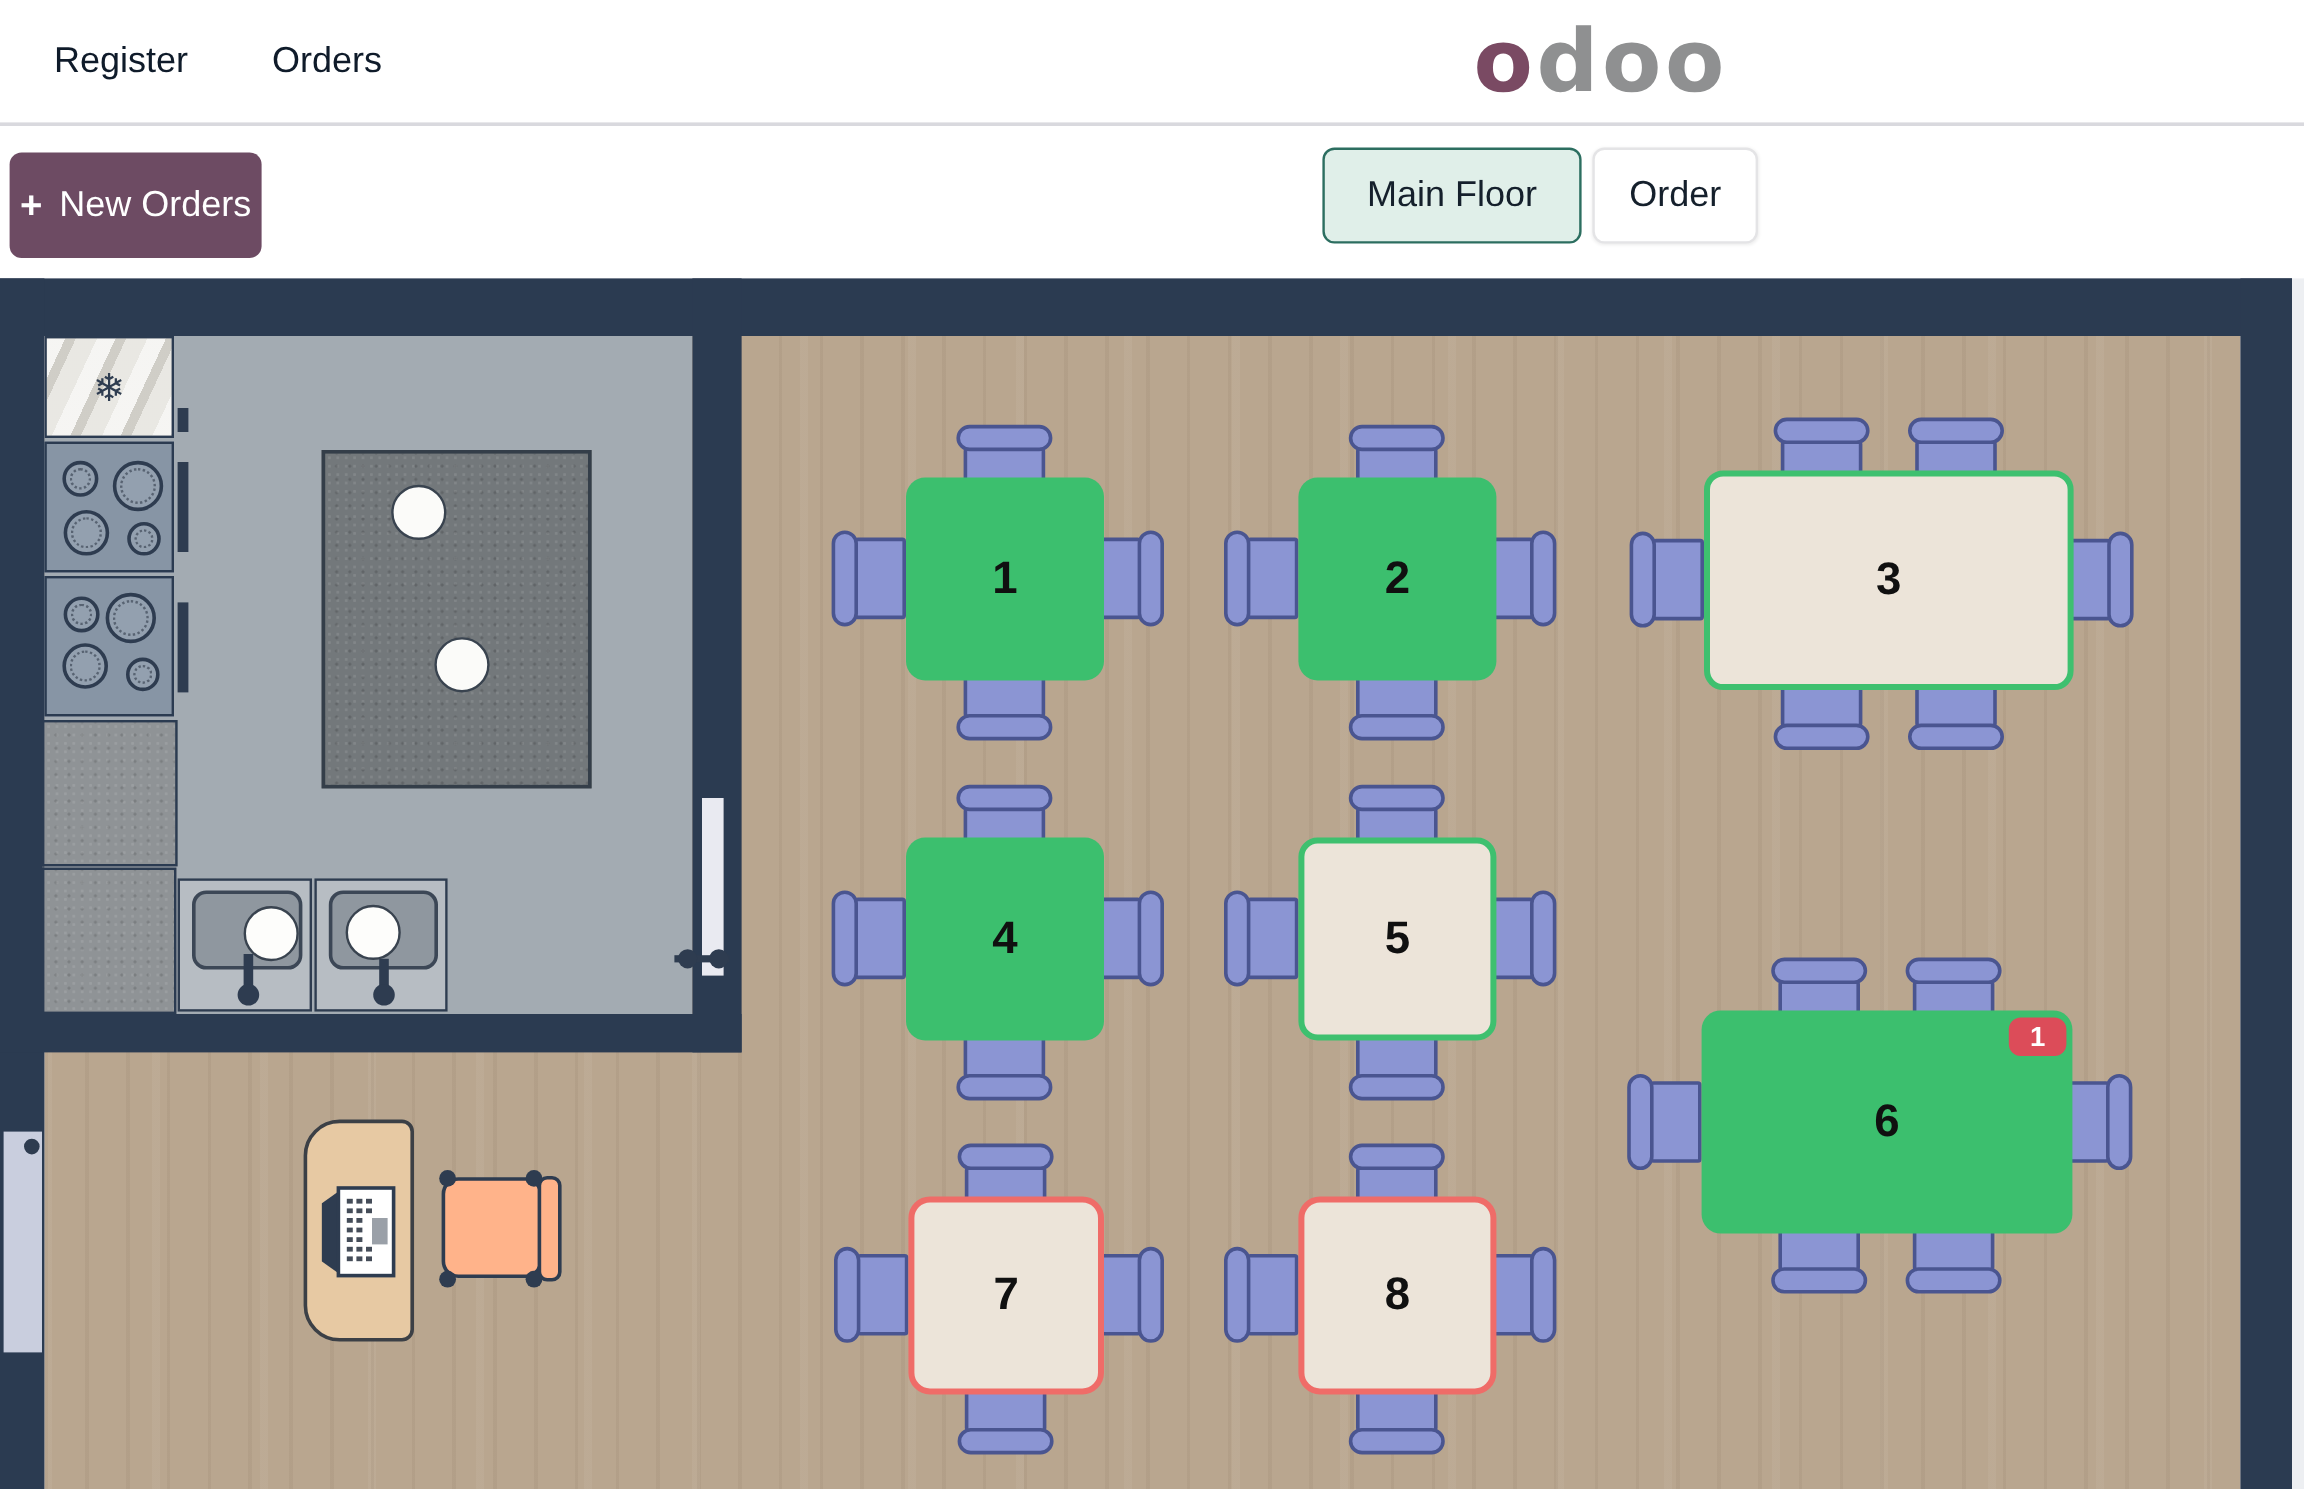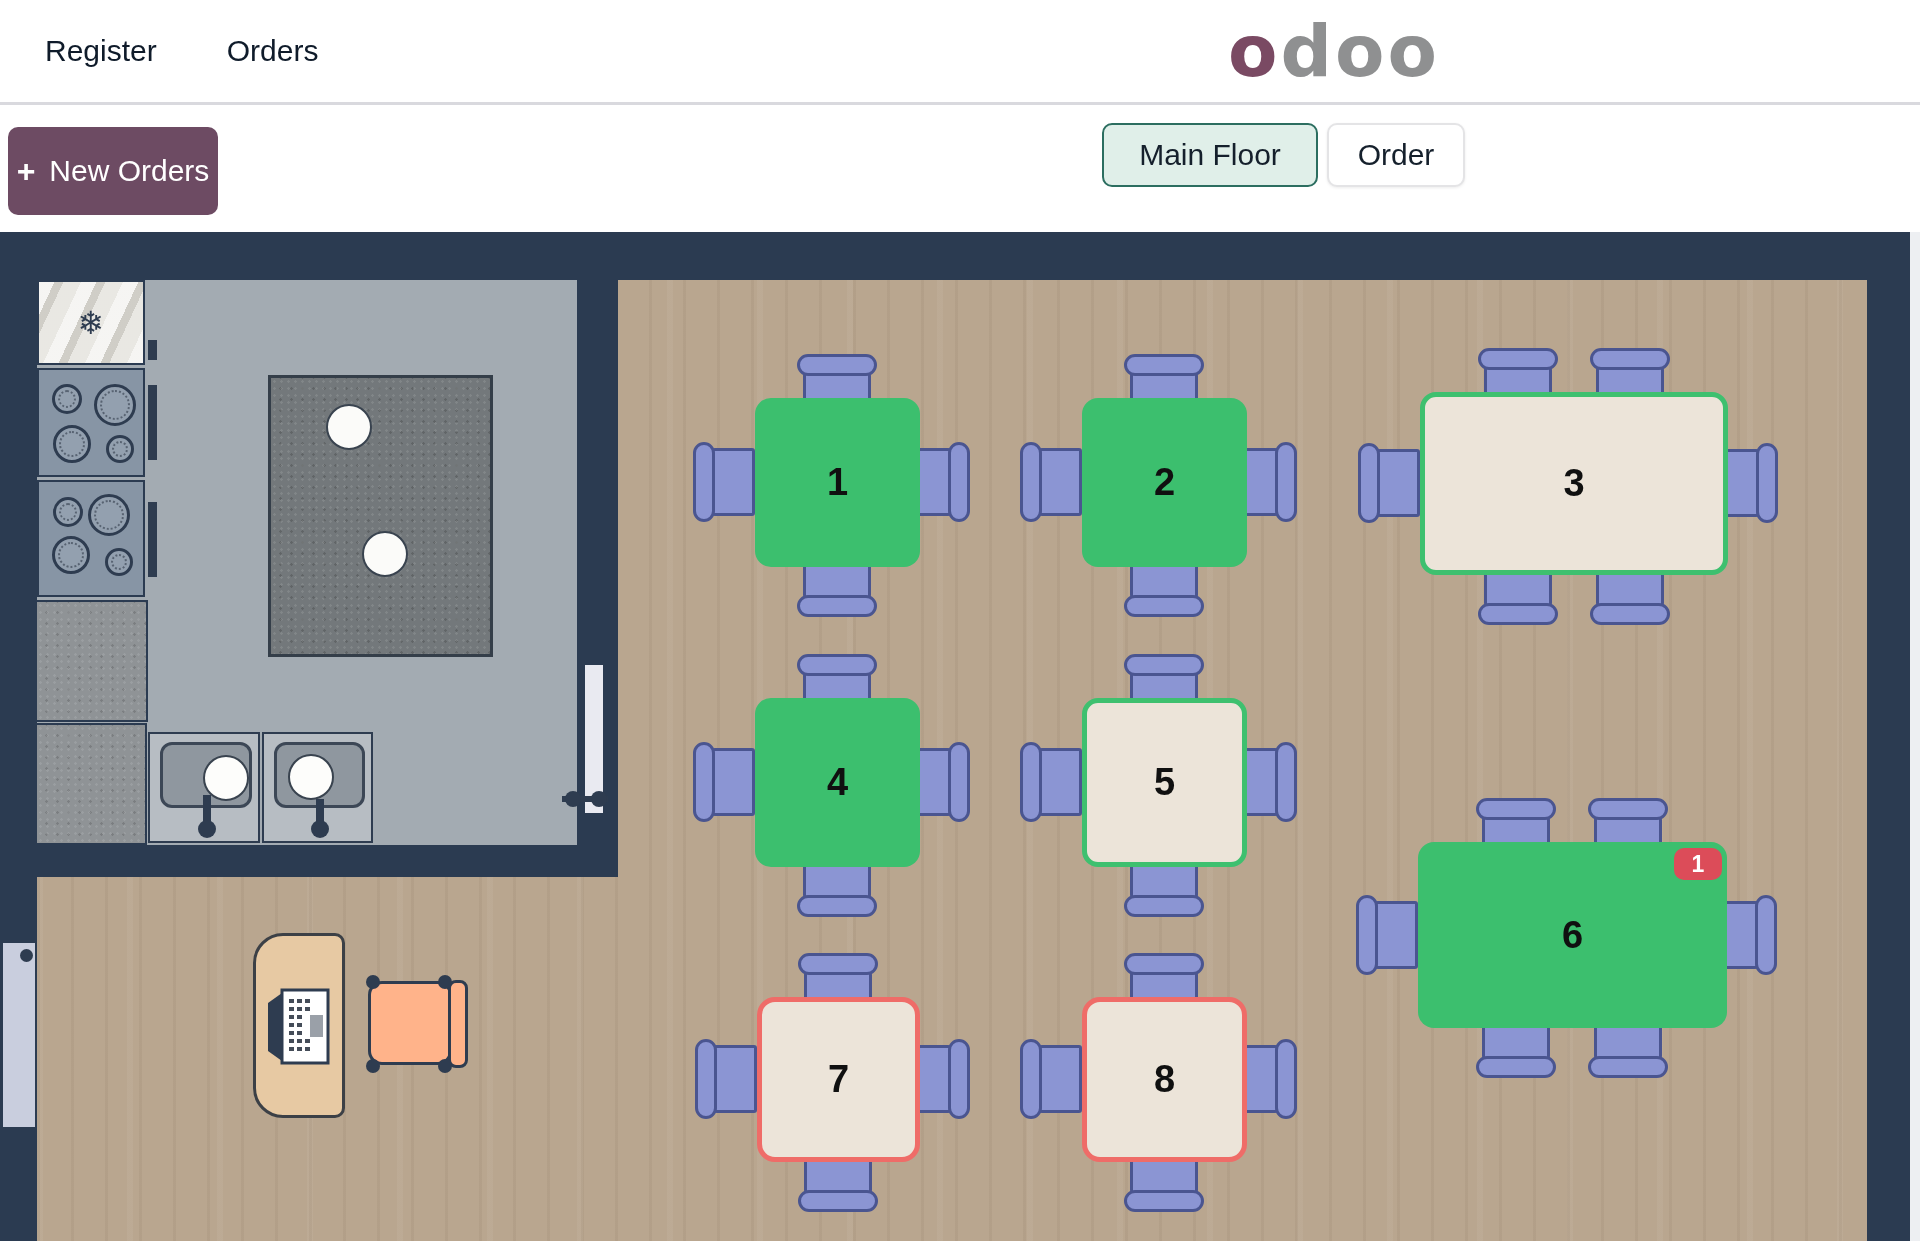--- a/index.html
+++ b/index.html
@@ -29,21 +29,21 @@
 
   
   .toolbar{position:absolute;left:0;top:108px;width:1920px;height:124px;background:#ffffff;}
   .new-order{
     position:absolute;left:8px;top:19px;width:210px;height:88px;background:#6d4b63;
     border:none;border-radius:10px;color:#ffffff;font-size:30px;font-family:"Liberation Sans",sans-serif;
     display:flex;align-items:center;justify-content:center;gap:14px;cursor:pointer;
   }
   .new-order .plus{font-size:32px;font-weight:bold;line-height:1;}
   .floor-btn{
-    position:absolute;top:15px;height:64px;border-radius:10px;font-size:30px;color:#15202c;
+    position:absolute;top:15px;height:80px;border-radius:10px;font-size:30px;color:#15202c;
     font-family:"Liberation Sans",sans-serif;cursor:pointer;box-sizing:border-box;
   }
   .floor-btn.main{left:1102px;width:216px;background:#e0efe9;border:2px solid #2c6e60;}
   .floor-btn.patio{left:1327px;width:138px;background:#ffffff;border:2px solid #e4e4e6;box-shadow:0 1px 3px rgba(0,0,0,.08);}
 
   
   .floorplan{position:absolute;left:0;top:232px;width:1920px;height:1009px;background:#edeff2;}
   .wood{
     position:absolute;left:37px;top:48px;width:1830px;height:961px;background:#b9a68f;
     background-image:

